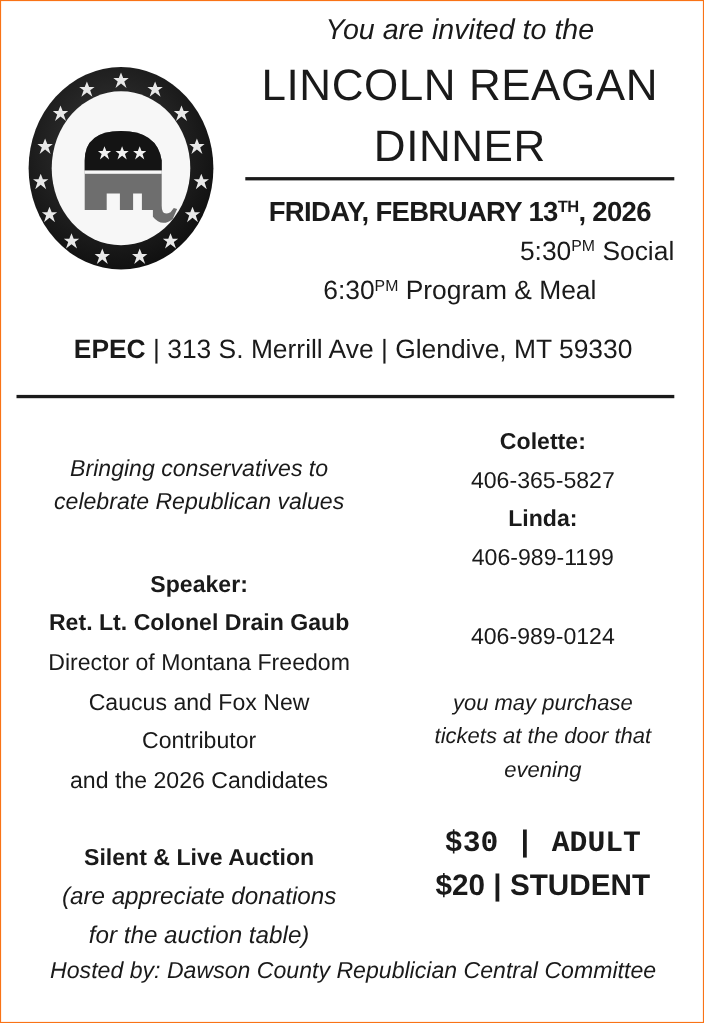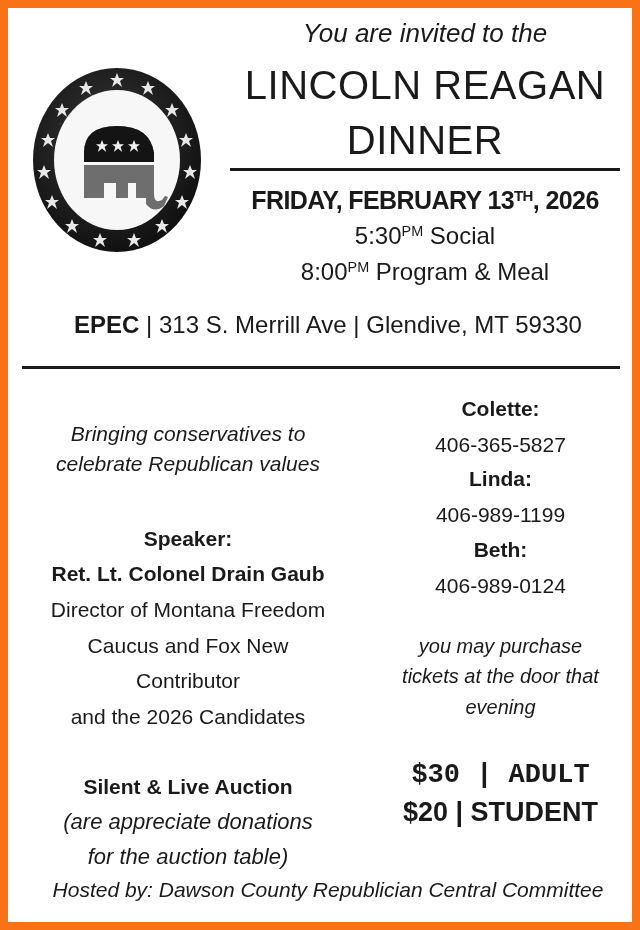--- a/index.html
+++ b/index.html
@@ -1,27 +1,27 @@
 <!DOCTYPE html>
 <html><head>
 <meta charset="utf-8">
 <style>
   html,body{margin:0;padding:0;background:#1a1a1a;}
   body{width:640px;height:930px;overflow:hidden;font-family:"Liberation Sans","DejaVu Sans",sans-serif;color:#1a1a1a;}
-  .frame{position:absolute;left:0;top:0;width:640px;height:930px;box-sizing:border-box;border:8px solid #f97316;background:#fff;}
+  .frame{position:absolute;left:0;top:0;width:640px;height:930px;box-sizing:border-box;border:1px solid #f97316;background:#fff;}
   .abs{position:absolute;}
   .c{text-align:center;}
   .logo{left:14px;top:50px;width:190px;height:200px;}
   .invite{left:222px;top:10px;width:390px;font-style:italic;font-size:26px;}
   .title1{left:222px;top:55px;width:390px;font-size:40px;letter-spacing:0.5px;}
   .title2{left:222px;top:110px;width:390px;font-size:40px;letter-spacing:0.5px;}
   .rule1{left:222px;top:160px;width:390px;height:3px;background:#1a1a1a;}
   .date{left:222px;top:178px;width:390px;font-size:25px;font-weight:bold;letter-spacing:-0.6px;}
   .date sup,.time sup{font-size:0.6em;vertical-align:0.55em;line-height:0;}
-  .time1{left:222px;top:214px;width:390px;font-size:24px;}
+  .time1{left:222px;top:214px;width:390px;font-size:24px;text-align:right;}
   .time2{left:222px;top:250px;width:390px;font-size:24px;}
   .addr{left:0;top:303px;width:640px;font-size:24px;}
   .addr b{font-weight:bold;}
   .rule2{left:14px;top:358px;width:598px;height:3px;background:#1a1a1a;}
   .lcol{left:10px;width:340px;margin-top:32px;}
   .rcol{left:360px;width:265px;}
   .it{font-style:italic;}
   .bold{font-weight:bold;}
   .f21{font-size:21px;}
   .f20{font-size:20px;}
@@ -110,42 +110,41 @@
     </svg>
   </div>
 
   <div class="abs c invite">You are invited to the</div>
   <div class="abs c title1">LINCOLN REAGAN</div>
   <div class="abs c title2">DINNER</div>
   <div class="abs rule1"></div>
 
   <div class="abs c date"><span>FRIDAY, FEBRUARY 13</span><sup>TH</sup><span>, 2026</span></div>
   <div class="abs c time time1"><span>5:30</span><sup>PM</sup><span> Social</span></div>
-  <div class="abs c time time2"><span>8:00</span><sup>PM</sup><span> Program &amp; Meal</span></div>
+  <div class="abs c time time2"><span>6:30</span><sup>PM</sup><span> Program &amp; Meal</span></div>
 
   <div class="abs c addr"><b>EPEC</b><span> | </span><span>313 S. Merrill Ave</span><span> | </span><span>Glendive, MT 59330</span></div>
   <div class="abs rule2"></div>
 
   <div class="abs c lcol it f21" style="top:382px;">Bringing conservatives to</div>
   <div class="abs c lcol it f21" style="top:412px;">celebrate Republican values</div>
   <div class="abs c lcol bold f21" style="top:487px;">Speaker:</div>
   <div class="abs c lcol bold f21" style="top:522px;text-align:center;">Ret. Lt. Colonel Drain Gaub</div>
   <div class="abs c lcol f21" style="top:594px;">Caucus and Fox New</div>
   <div class="abs c lcol f21" style="top:558px;">Director of Montana Freedom</div>
   <div class="abs c lcol f21" style="top:629px;">Contributor</div>
   <div class="abs c lcol f21" style="top:665px;">and  the 2026 Candidates</div>
   <div class="abs c lcol bold f21" style="top:735px;">Silent &amp; Live Auction</div>
   <div class="abs c lcol it f22" style="top:769px;">(are appreciate donations</div>
   <div class="abs c lcol it f22" style="top:804px;">for the auction table)</div>
 
   <div class="abs c rcol bold f21" style="top:389px;">Colette:</div>
   <div class="abs c rcol f21" style="top:425px;">406-365-5827</div>
   <div class="abs c rcol bold f21" style="top:459px;">Linda:</div>
   <div class="abs c rcol f21" style="top:495px;">406-989-1199</div>
-  <div class="abs c rcol bold f21" style="top:530px;">Beth:</div>
   <div class="abs c rcol f21" style="top:566px;">406-989-0124</div>
   <div class="abs c rcol it f20" style="top:657px;">tickets at the door that</div>
   <div class="abs c rcol it f20" style="top:627px;">you may purchase</div>
   <div class="abs c rcol it f20" style="top:688px;">evening</div>
 
   <div class="abs c rcol price" style="top:752px;font-family:Liberation Mono, monospace;"><span>$30</span><span> | </span><span>ADULT</span></div>
   <div class="abs c rcol price" style="top:789px;"><span>$20</span><span> | </span><span>STUDENT</span></div>
 
   <div class="abs c hosted">Hosted by: Dawson County Republician Central Committee</div>
 </div>

